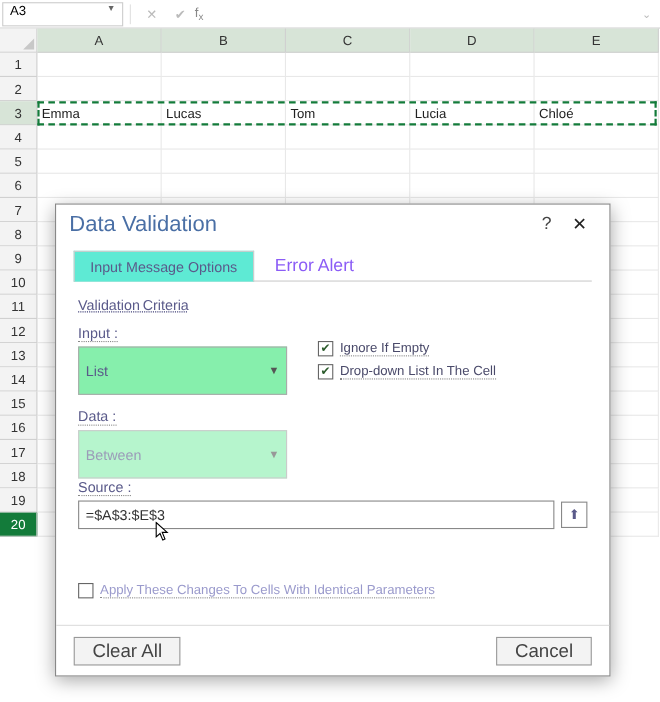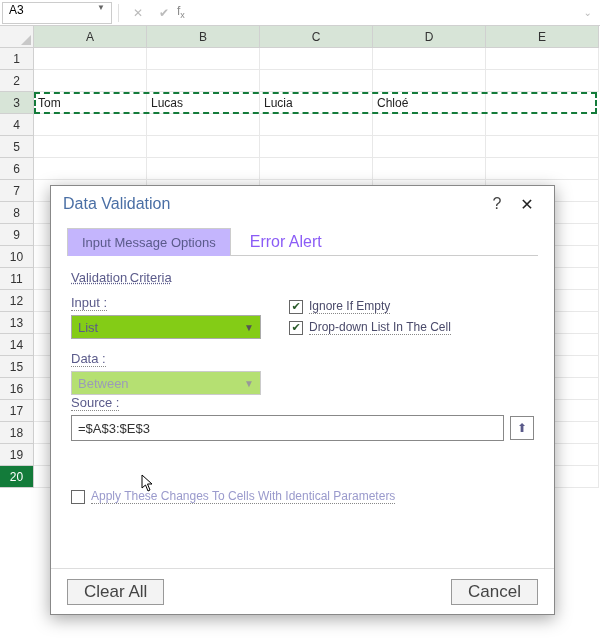--- a/index.html
+++ b/index.html
@@ -27,33 +27,33 @@
   .row-h.sel { background: #d7e4d7; }
   .row-h.active { background:#137b3a;color:#fff;}
   .cells { position: absolute; top: 22px; left: 34px; right: 0; }
   .row { display: flex; height: 22px; }
   .cell { flex: 0 0 113px; border-right: 1px solid #e8e8e8; border-bottom: 1px solid #e8e8e8; padding: 0 4px; font-size: 12px; line-height: 22px; color: #222; overflow: hidden; white-space: nowrap; }
   .marquee { position: absolute; border: 2px dashed #137b3a; pointer-events: none; }
 
   
   .dialog { position: absolute; top: 185px; left: 50px; width: 505px; height: 430px; background: #fff; border: 1px solid #888; box-shadow: 0 4px 16px rgba(0,0,0,.35); }
   .dlg-title { height: 36px; display: flex; align-items: center; padding: 0 12px; }
-  .dlg-title-text { font-size: 16px; color: #4a6fa5; flex: 1; }
+  .dlg-title-text { font-size: 20px; color: #4a6fa5; flex: 1; }
   .dlg-help { width: 30px; text-align: center; font-size: 16px; color: #444; }
   .dlg-close { width: 30px; text-align: center; font-size: 16px; color: #222; }
   .tabs { display: flex; border-bottom: 1px solid #ccc; margin: 6px 16px 0 16px; }
   .tab { padding: 6px 14px; font-size: 13px; color: #5a5a8a; border: 1px solid transparent; border-bottom: none; margin-bottom: -1px; cursor: default; }
   .tab.errtab { font-size: 16px; padding: 4px 18px; color:#8b5cf6; }
-  .tab.active { background: #c4b5fd; border-color: #ccc; }
+  .tab.active { background: #5eead4; border-color: #ccc; }
   .body { padding: 10px 20px; font-size: 13px; color: #5a5a8a; }
   .crit-label { text-decoration: underline dotted; margin: 4px 0 10px 0; word-spacing: -1px;}
   .field-row { display:flex;align-items:center;margin:6px 0;gap:14px;}
   .field-label { width:60px;color:#5a5a8a; }
   .underlined{border-bottom:1px dotted #888;display:inline-block;}
-  .select { width: 190px; height: 24px; border: 1px solid #aaa; background: #84cc16; display: flex; align-items: center; justify-content: space-between; padding: 0 6px; font-size: 13px; color: #5a5a8a; }
+  .select { width: 190px; height: 44px; border: 1px solid #aaa; background: #86efac; display: flex; align-items: center; justify-content: space-between; padding: 0 6px; font-size: 13px; color: #5a5a8a; }
   .select .dd { font-size: 10px; color: #555; }
   .select.disabled{opacity:.6;}
   .chk-col{display:flex;flex-direction:column;gap:6px;margin-left:4px;}
   .checkbox{display:flex;align-items:center;gap:6px;font-size:12px;color:#4a4a6a;}
   .chk{width:14px;height:14px;border:1px solid #666;display:flex;align-items:center;justify-content:center;font-size:11px;color:#2a5a2a;}
   .chk.unchecked{color:transparent;}
   .src-label{margin-top:0;}
   .src-row{display:flex;align-items:center;gap:6px;margin-top:4px;}
   .src-input{flex:1;height:26px;border:1px solid #888;padding:0 6px;font-size:13px;color:#333;}
   .src-btn{width:24px;height:24px;border:1px solid #888;display:flex;align-items:center;justify-content:center;font-size:12px;}
@@ -122,22 +122,23 @@
         <div class="cell"></div>
       </div>
       <div class="row">
         <div class="cell"></div>
         <div class="cell"></div>
         <div class="cell"></div>
         <div class="cell"></div>
         <div class="cell"></div>
       </div>
       <div class="row">
+        <div class="cell">Emma</div>
+        <div class="cell">Lucas</div>
         <div class="cell">Tom</div>
-        <div class="cell">Lucas</div>
         <div class="cell">Lucia</div>
         <div class="cell">Chloé</div>
       </div>
       <div class="row">
         <div class="cell"></div>
         <div class="cell"></div>
         <div class="cell"></div>
         <div class="cell"></div>
         <div class="cell"></div>
       </div>

